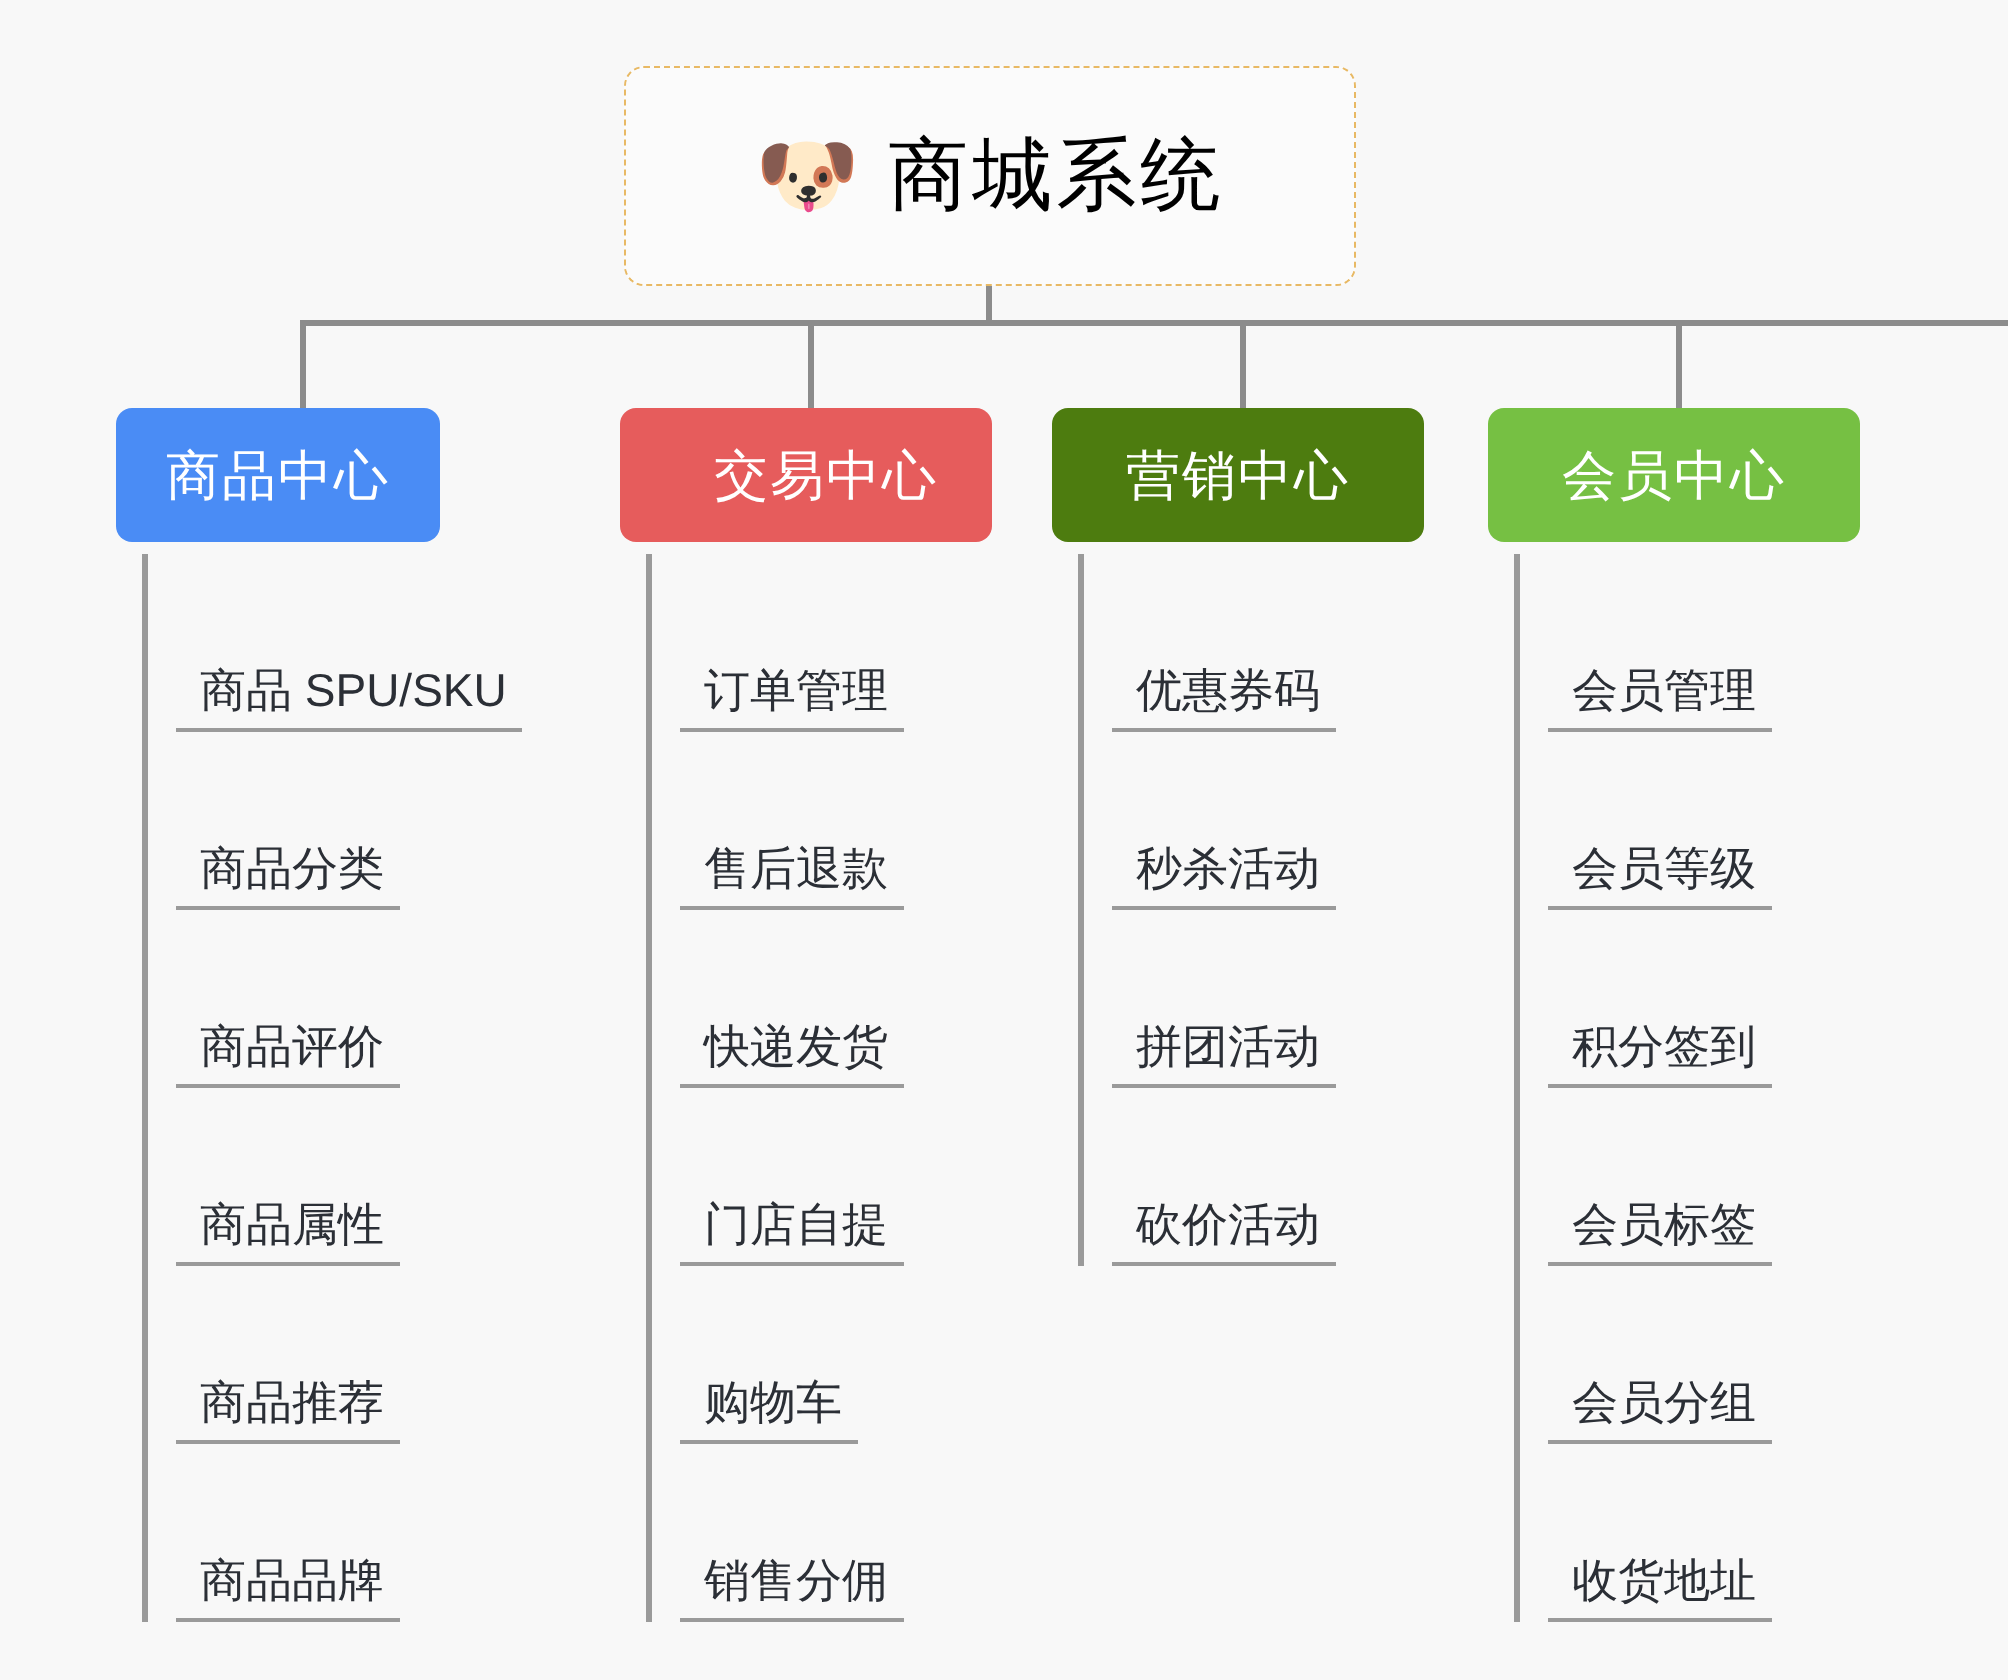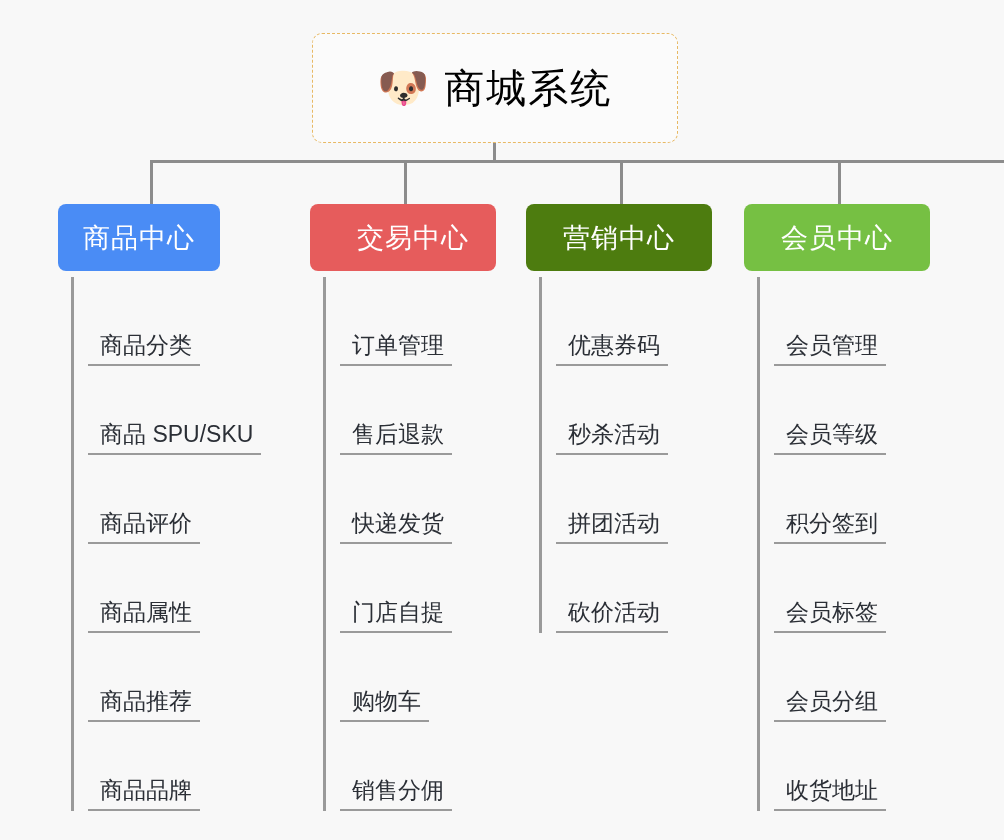--- a/index.html
+++ b/index.html
@@ -104,24 +104,24 @@
   <div class="conn drop c1"></div>
   <div class="conn drop c2"></div>
   <div class="conn drop c3"></div>
 
   <div class="column c0">
     <div class="cat-box" style="background:#4a8cf5">
       <span>商品中心</span>
     </div>
     <div class="leaf-wrap">
       <div class="leaf">
+          <span class="leaf-text">商品 SPU/SKU</span>
+        </div>
+      <div class="leaf">
           <span class="leaf-text">商品分类</span>
-        </div>
-      <div class="leaf">
-          <span class="leaf-text">商品 SPU/SKU</span>
         </div>
       <div class="leaf">
           <span class="leaf-text">商品评价</span>
         </div>
       <div class="leaf">
           <span class="leaf-text">商品属性</span>
         </div>
       <div class="leaf">
           <span class="leaf-text">商品推荐</span>
         </div>

